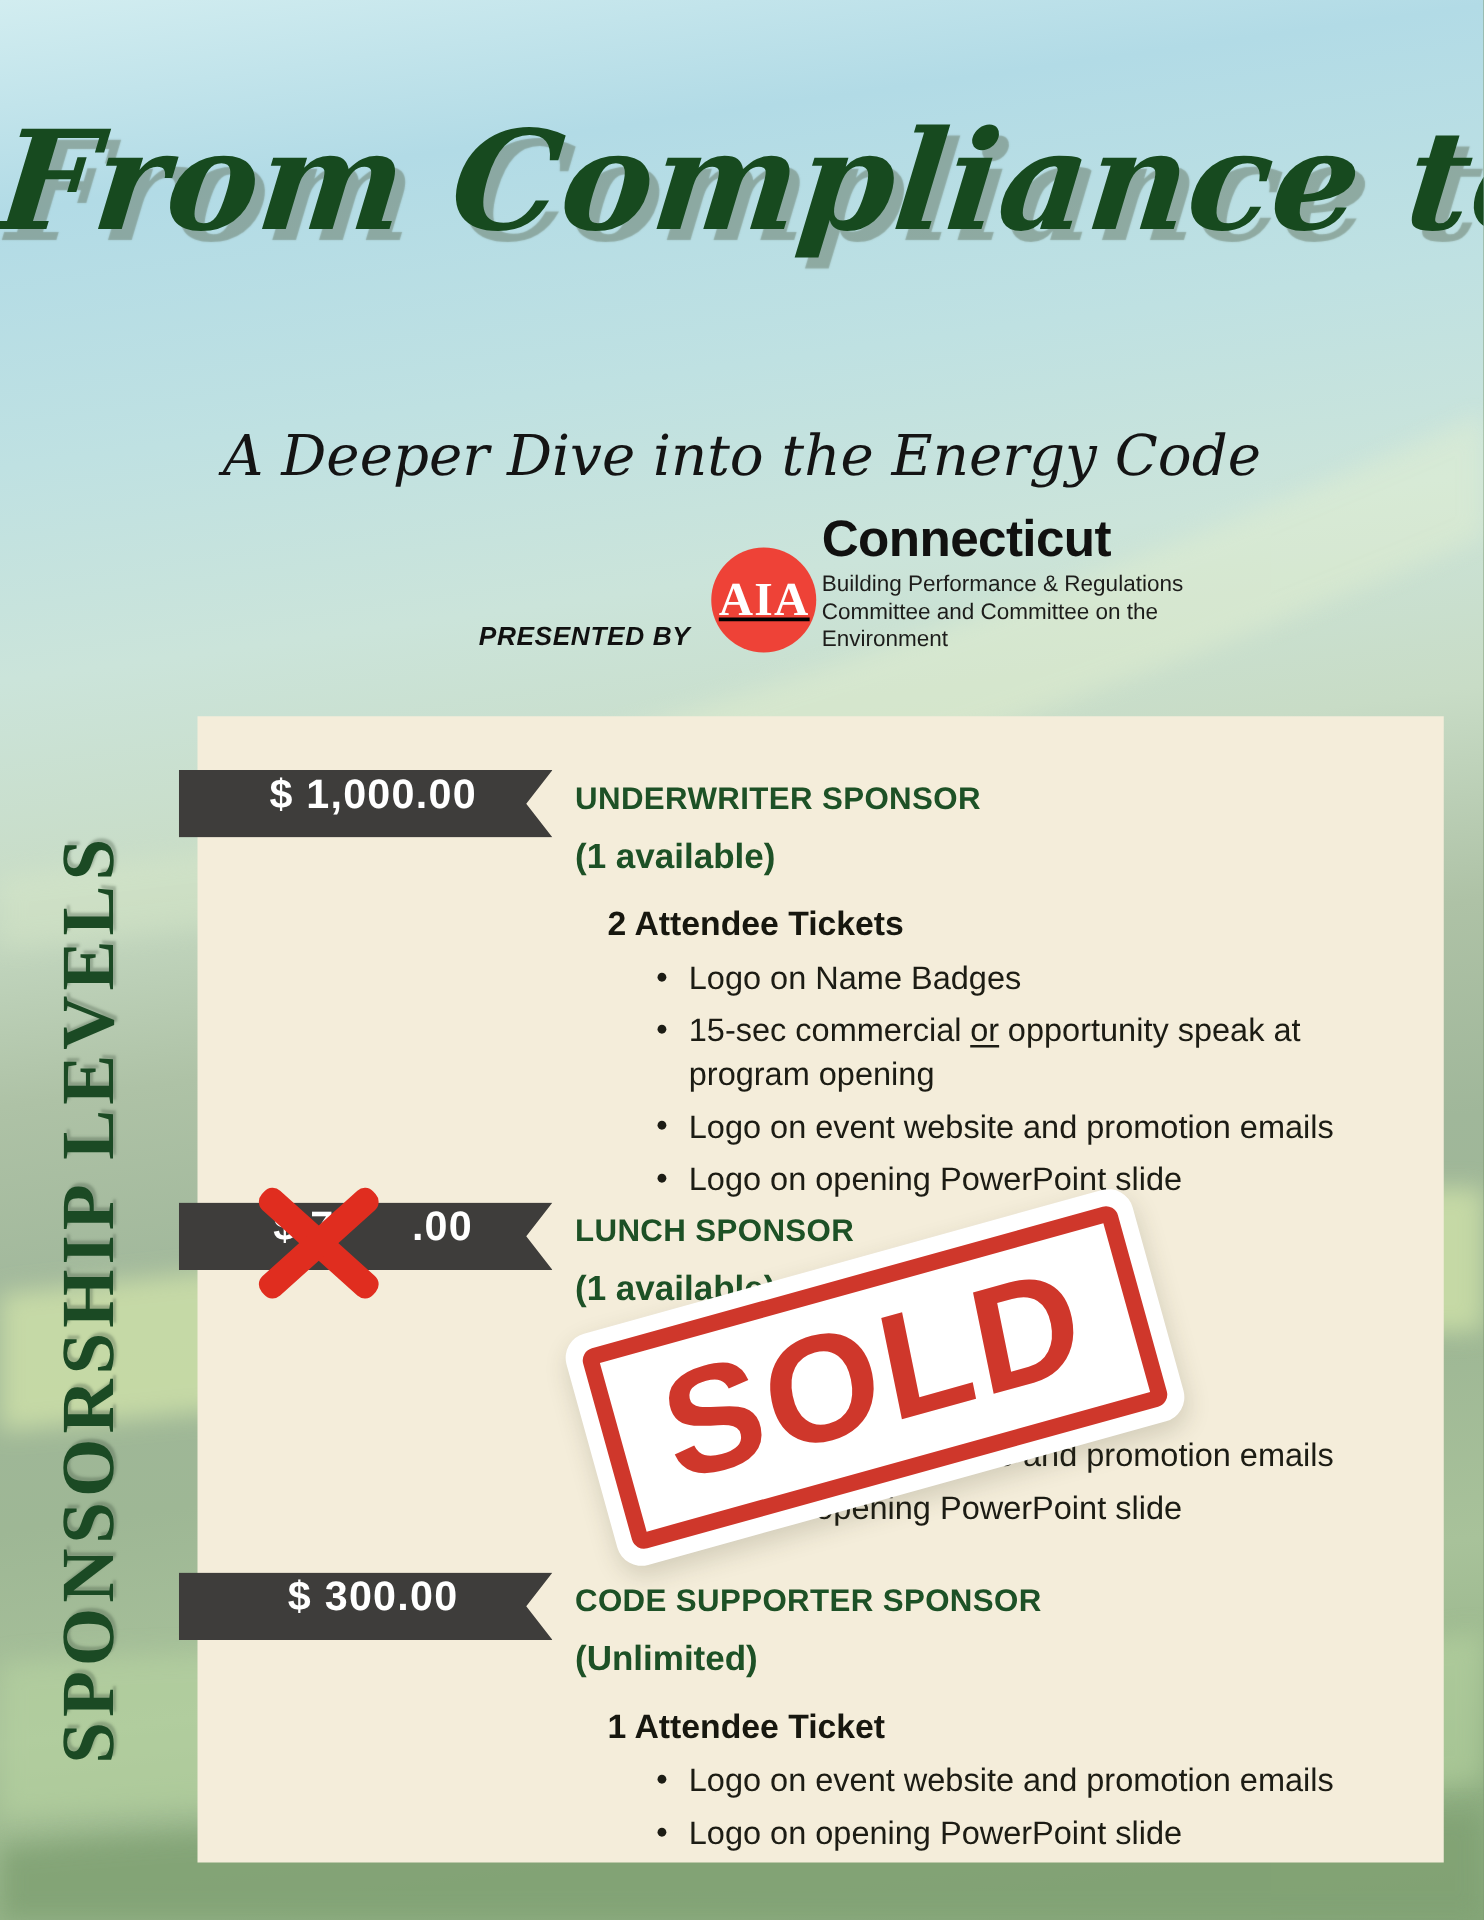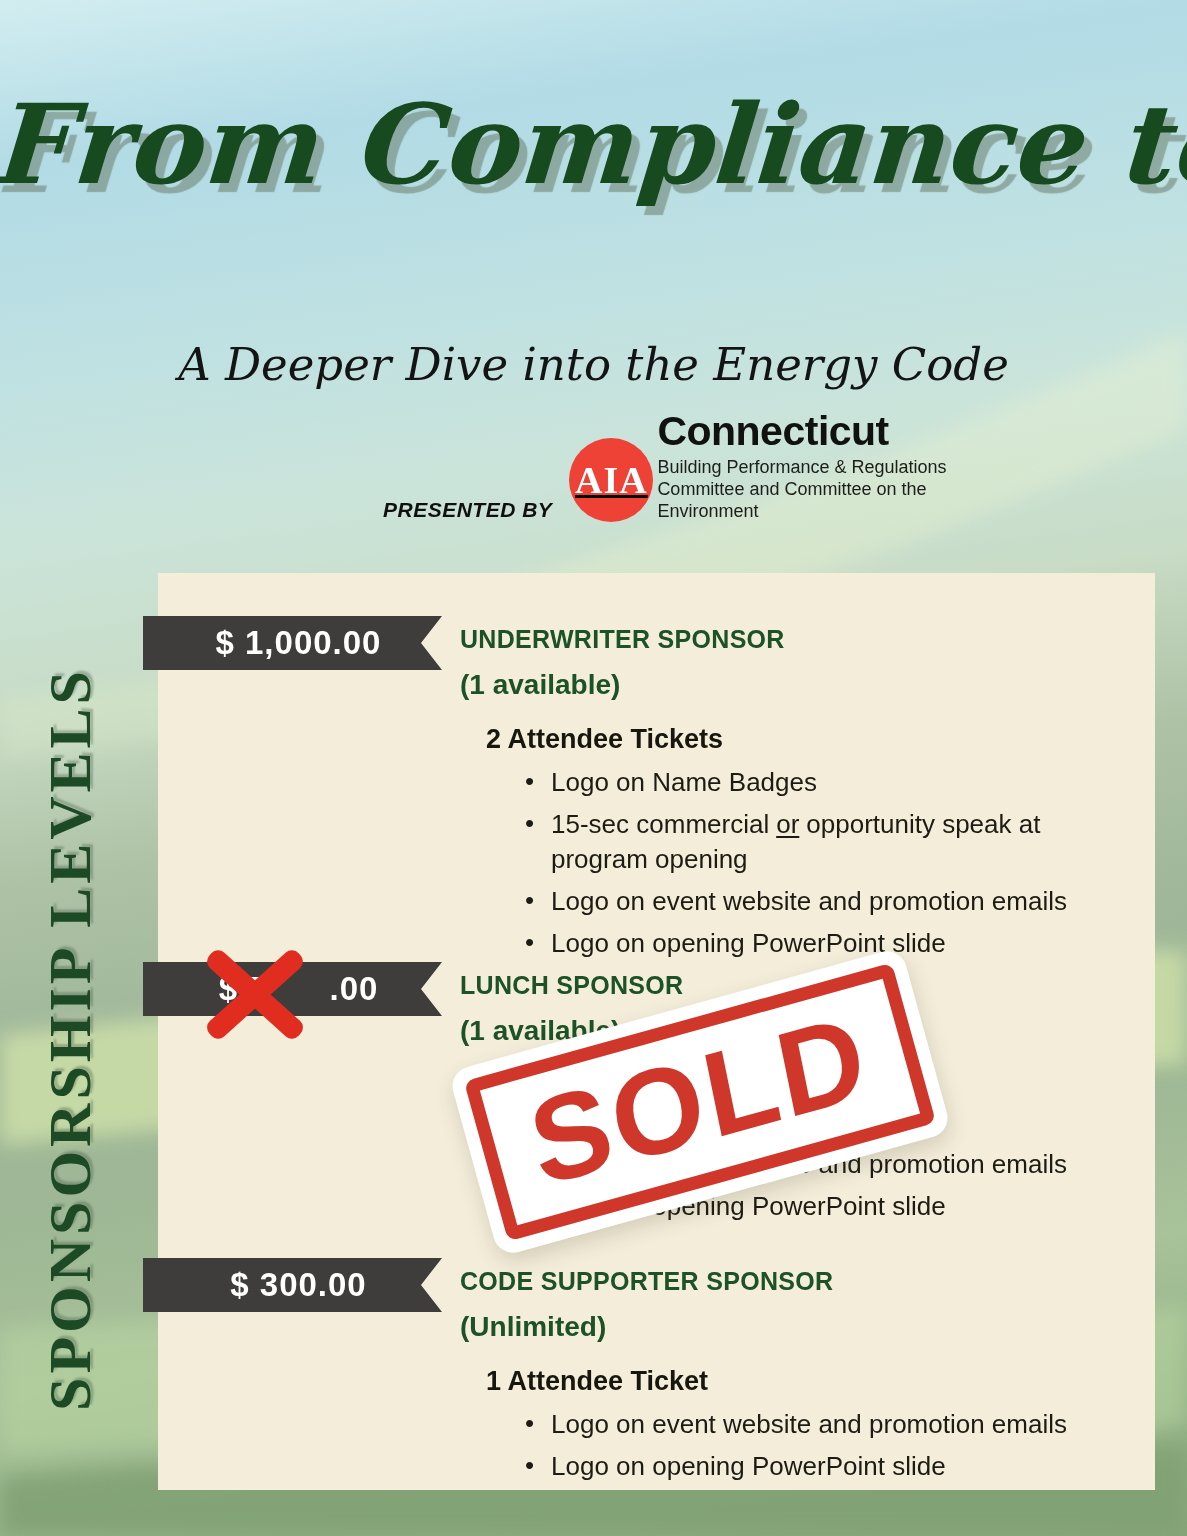--- a/index.html
+++ b/index.html
@@ -56,21 +56,21 @@
     text-shadow:3px 3px 2px rgba(70,90,70,.35);z-index:2;white-space:nowrap;
   }
   
   .panel{position:absolute;left:158px;top:573px;width:997px;height:917px;background:#f4edda;z-index:1;}
   
   .tier{position:absolute;left:0;width:1187px;z-index:3;}
   .tier-1{top:616px;} .tier-2{top:962px;} .tier-3{top:1258px;}
   .banner{
     position:absolute;left:143px;top:0;width:299px;height:54px;background:#3e3d3b;
     clip-path:polygon(0 0,100% 0,calc(100% - 21px) 50%,100% 100%,0 100%);
-    display:flex;align-items:center;justify-content:center;padding-right:36px;box-sizing:border-box;
+    display:flex;align-items:flex-start;justify-content:center;padding-right:36px;box-sizing:border-box;
     color:#ffffff;font-weight:bold;font-size:33px;letter-spacing:1px;white-space:pre;padding-left:48px;
   }
   .price-gap{display:inline-block;width:62px;}
   .tier-content{position:absolute;left:460px;top:4px;width:660px;}
   .tier-name{font-size:25px;font-weight:bold;color:#1d5126;line-height:38px;letter-spacing:.3px;}
   .tier-avail{font-size:28px;font-weight:bold;color:#1d5126;line-height:38px;margin-top:8px;}
   .ticket{font-size:27px;font-weight:bold;color:#17170f;margin-top:20px;margin-left:26px;}
   ul.benefits{list-style:none;margin:10px 0 0 0;padding:0 0 0 63px;}
   ul.benefits li{
     position:relative;font-size:26px;color:#1c1c14;line-height:35px;

